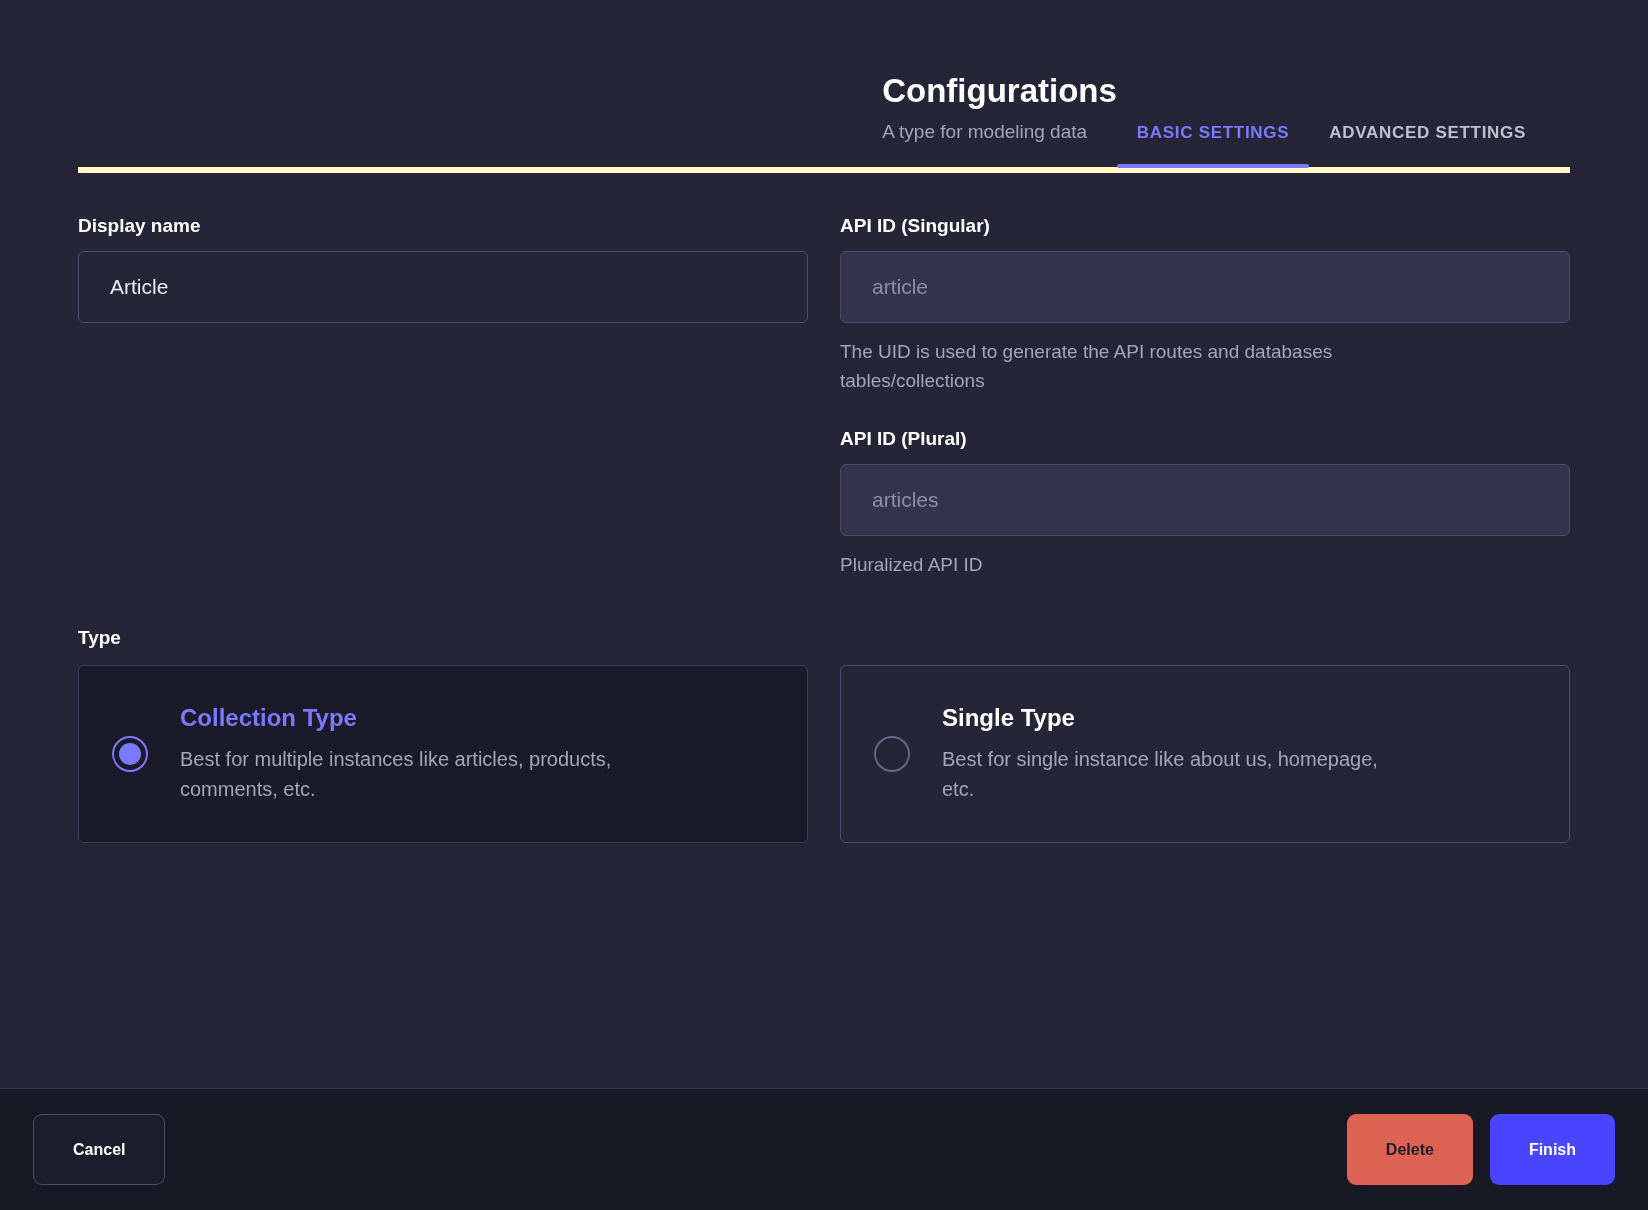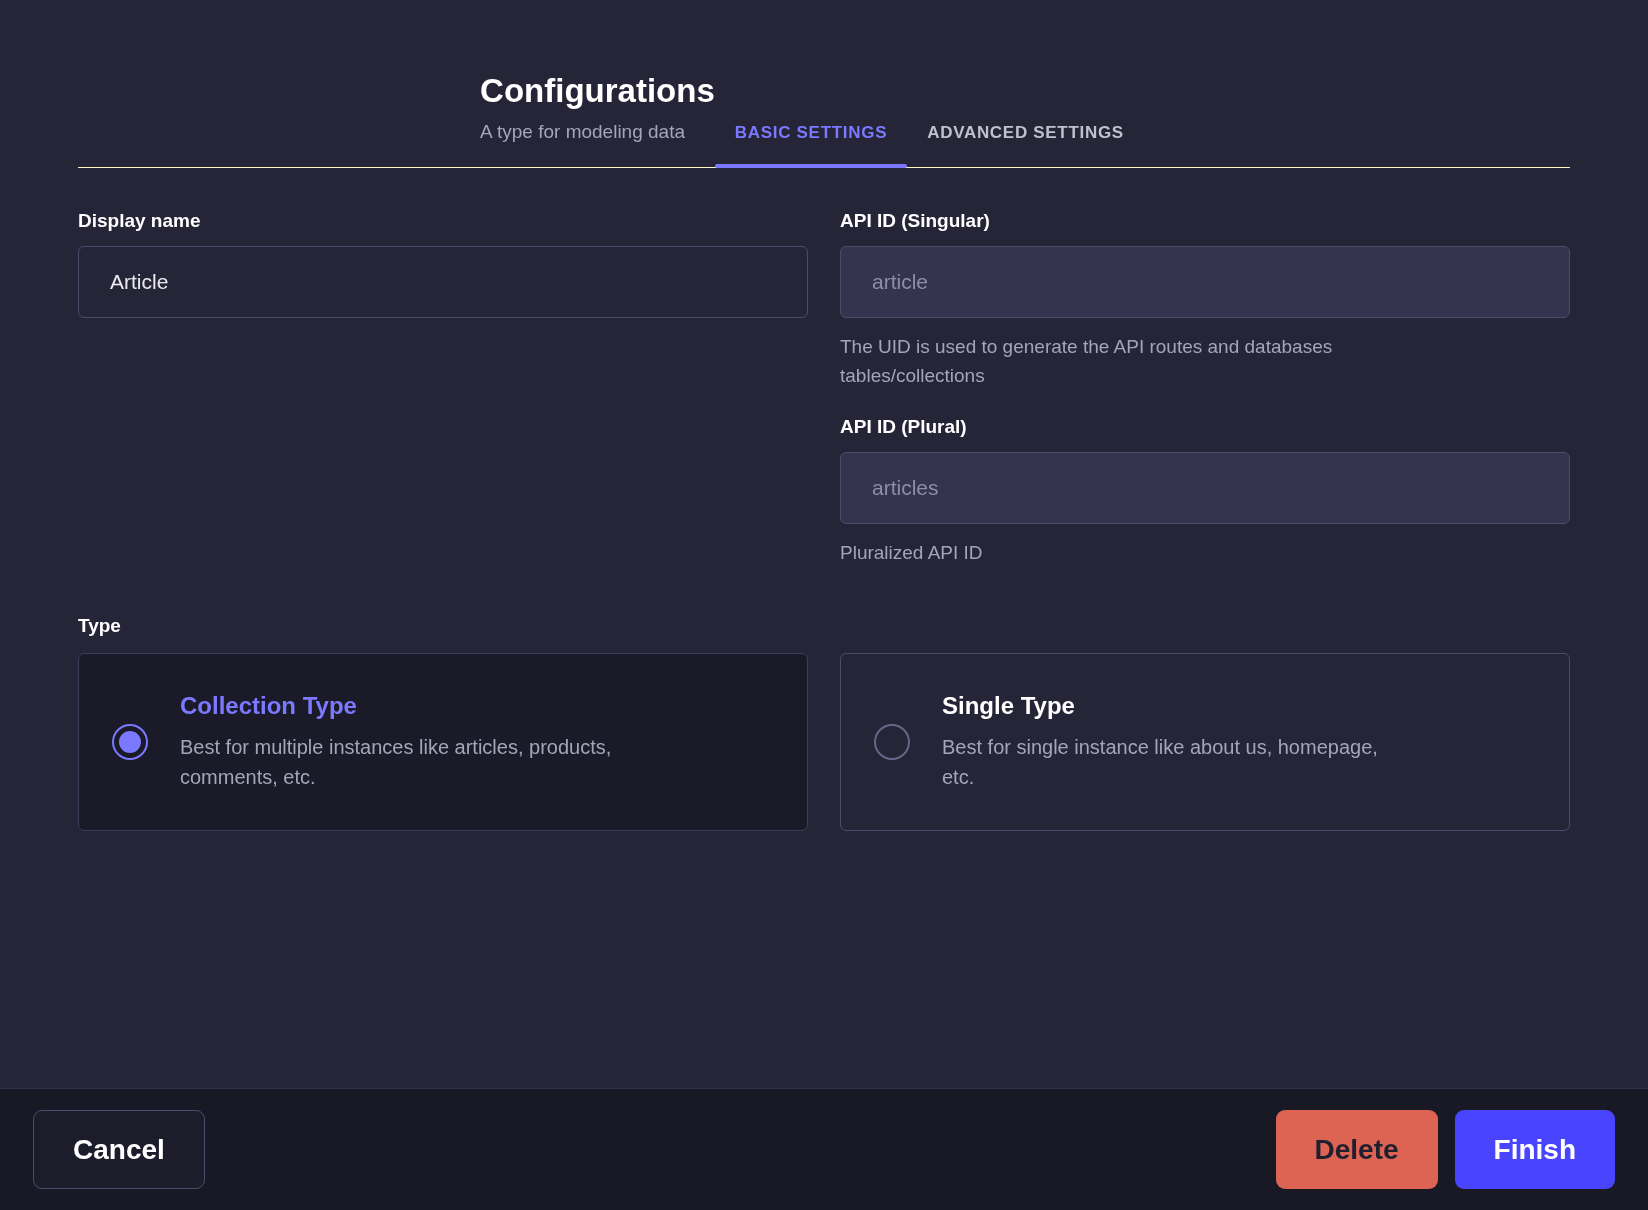--- a/index.html
+++ b/index.html
@@ -62,23 +62,23 @@
   
   .modal-body {
     flex: 1;
     padding: 0 78px;
     overflow: hidden;
   }
 
   .section-header {
     margin-top: 72px;
     display: flex;
-    justify-content: center;
+    justify-content: flex-end;
     align-items: flex-end;
-    border-bottom: 1px solid #fef9c3;
+    border-bottom: 6px solid #fef9c3;
   }
   .section-titles { padding-bottom: 24px; }
   .section-title {
     color: #ffffff;
     font-size: 33px;
     font-weight: bold;
     margin-bottom: 11px;
   }
   .section-subtitle {
     color: #a5a5ba;
@@ -139,21 +139,21 @@
     color: #8e8ea9;
     border-color: #4b4b6b;
   }
   .helper {
     margin-top: 14px;
     color: #a5a5ba;
     font-size: 19px;
     line-height: 1.55;
     white-space: pre-line;
   }
-  .field + .field { margin-top: 25px; }
+  .field + .field { margin-top: 32px; }
 
   
   .type-section { margin-top: 48px; }
   .type-grid {
     margin-top: 16px;
     display: grid;
     grid-template-columns: 1fr 1fr;
     column-gap: 32px;
   }
   .type-card {
@@ -207,23 +207,23 @@
   .modal-footer {
     height: 122px;
     flex-shrink: 0;
     background: #191926;
     border-top: 1px solid #34344e;
     display: flex;
     align-items: center;
     padding: 0 33px;
   }
   .btn {
-    height: 79px;
+    height: 71px;
     border-radius: 9px;
-    font-size: 28px;
+    font-size: 16px;
     font-weight: bold;
     font-family: inherit;
     padding: 0 39px;
     border: none;
     cursor: pointer;
   }
   .btn-cancel {
     background: #1c1c2b;
     border: 1px solid #4b4b6b;
     color: #ffffff;

